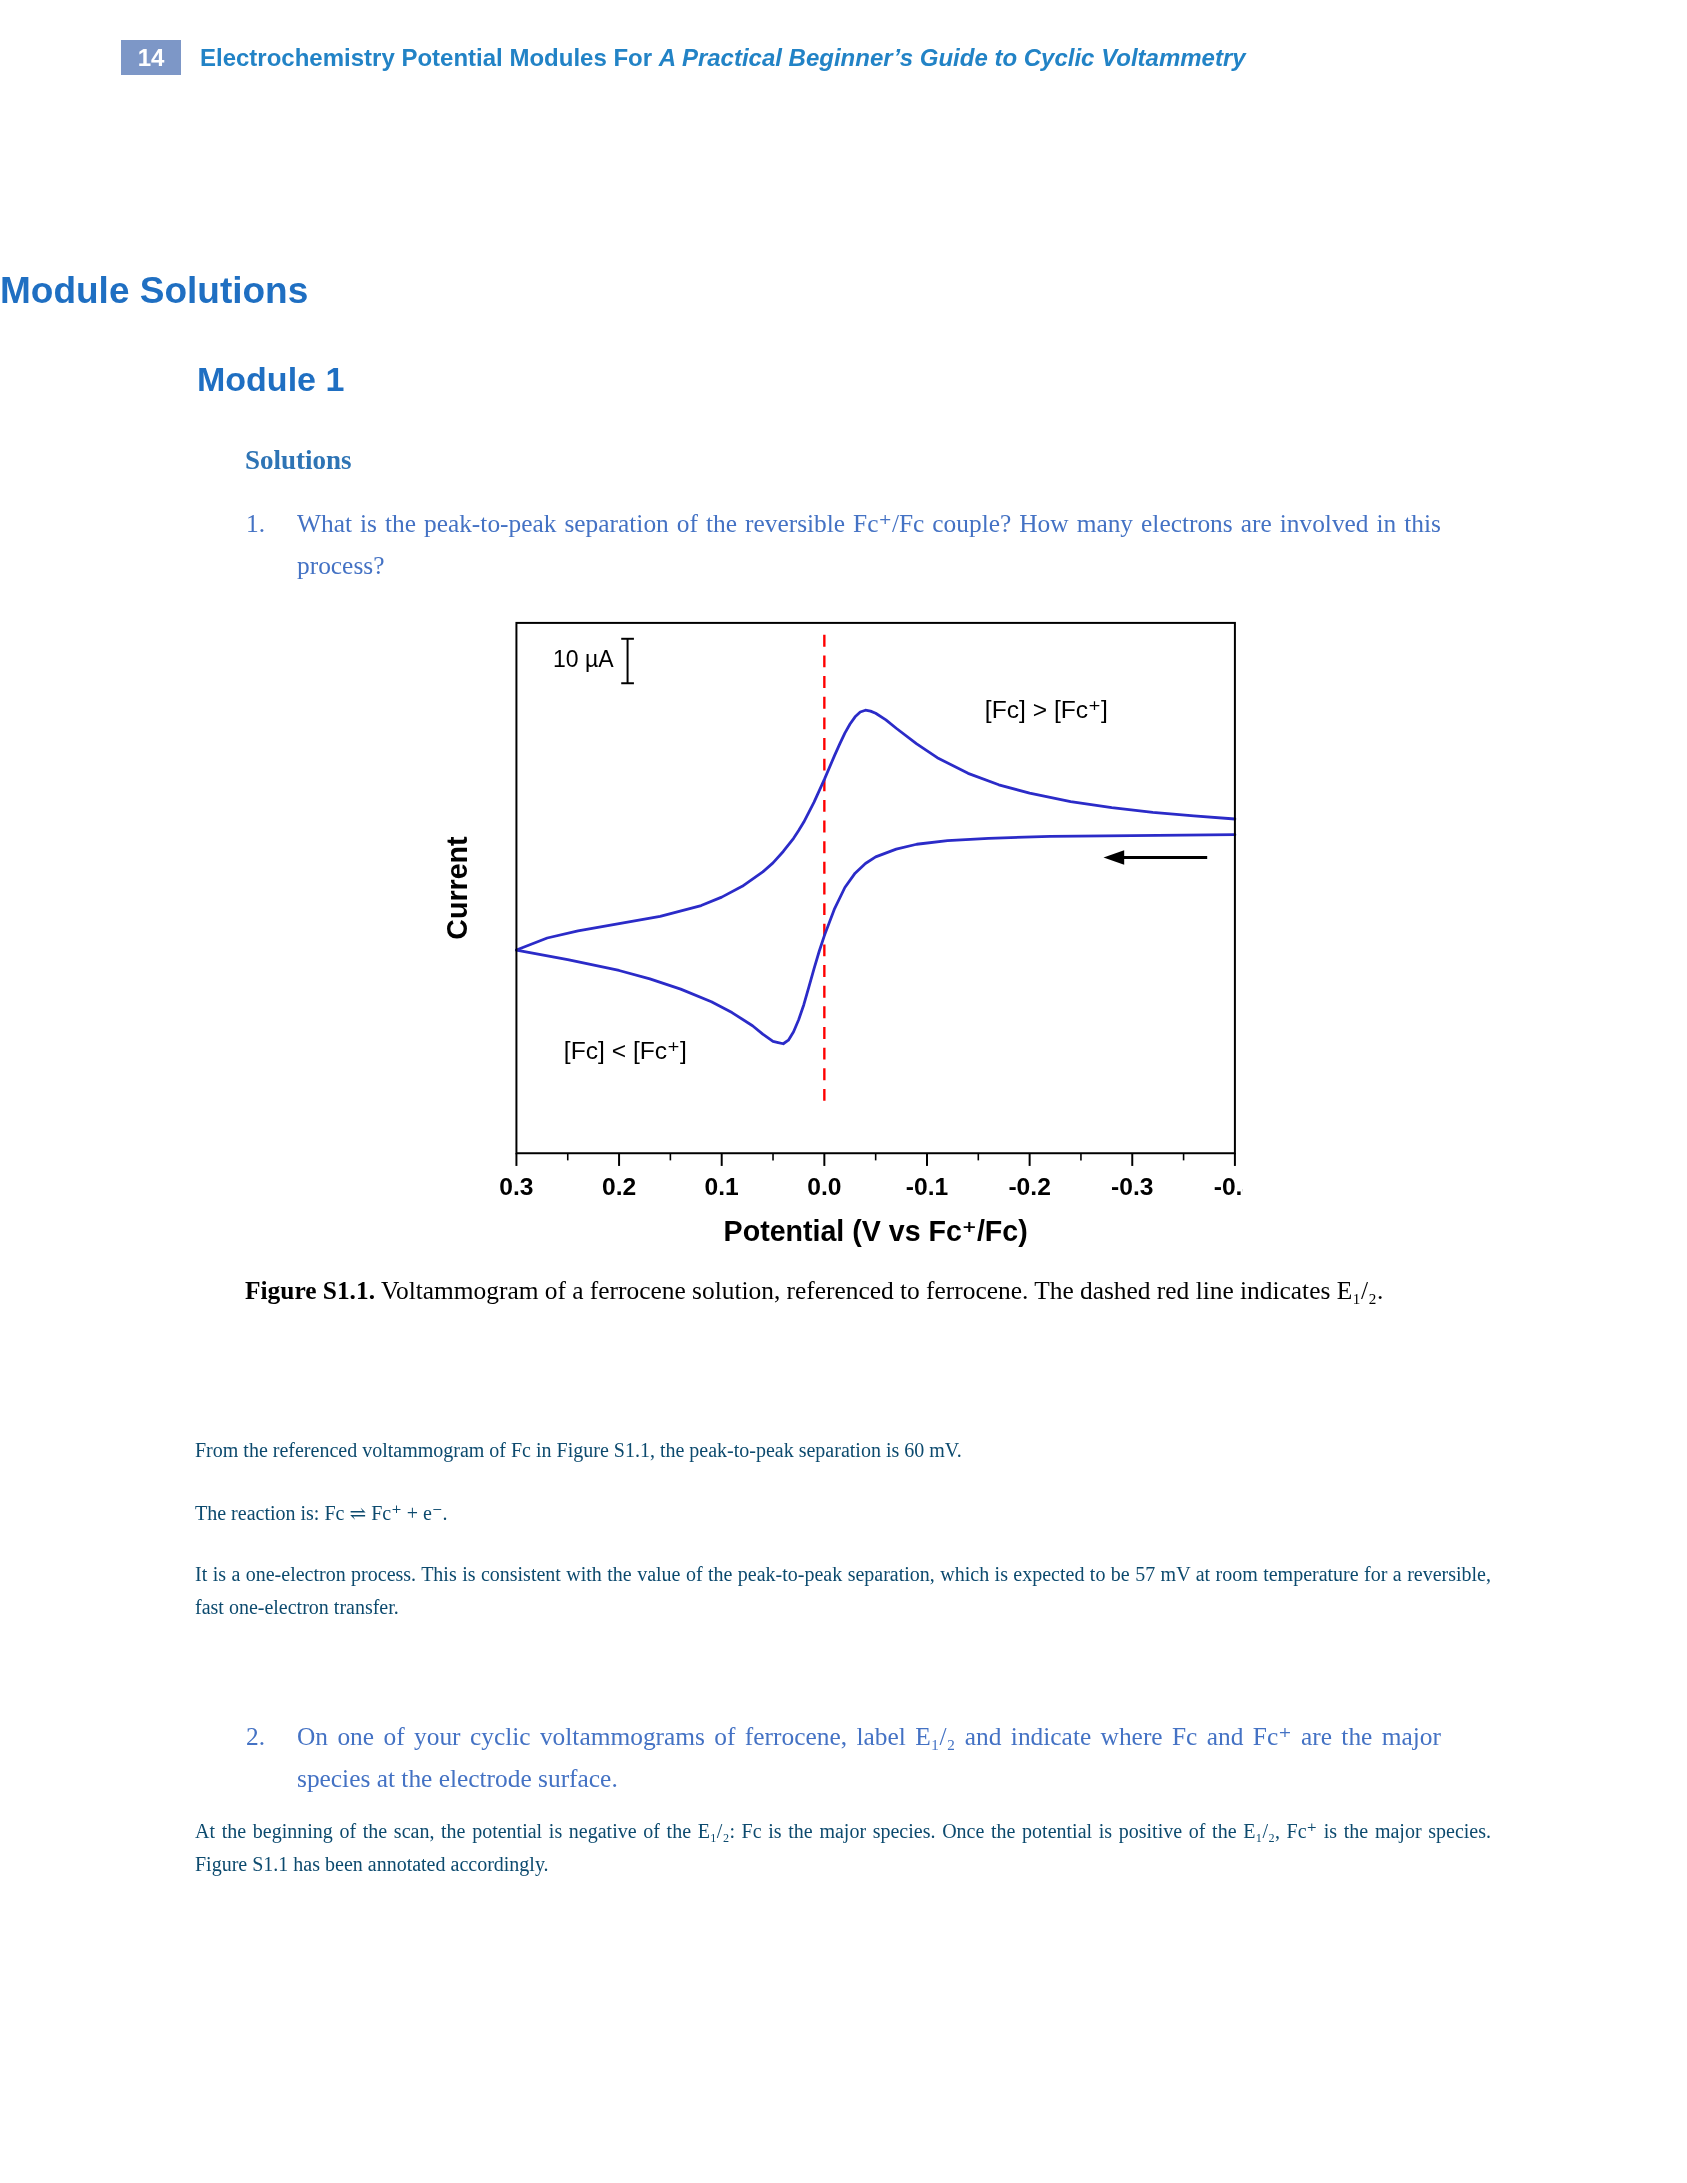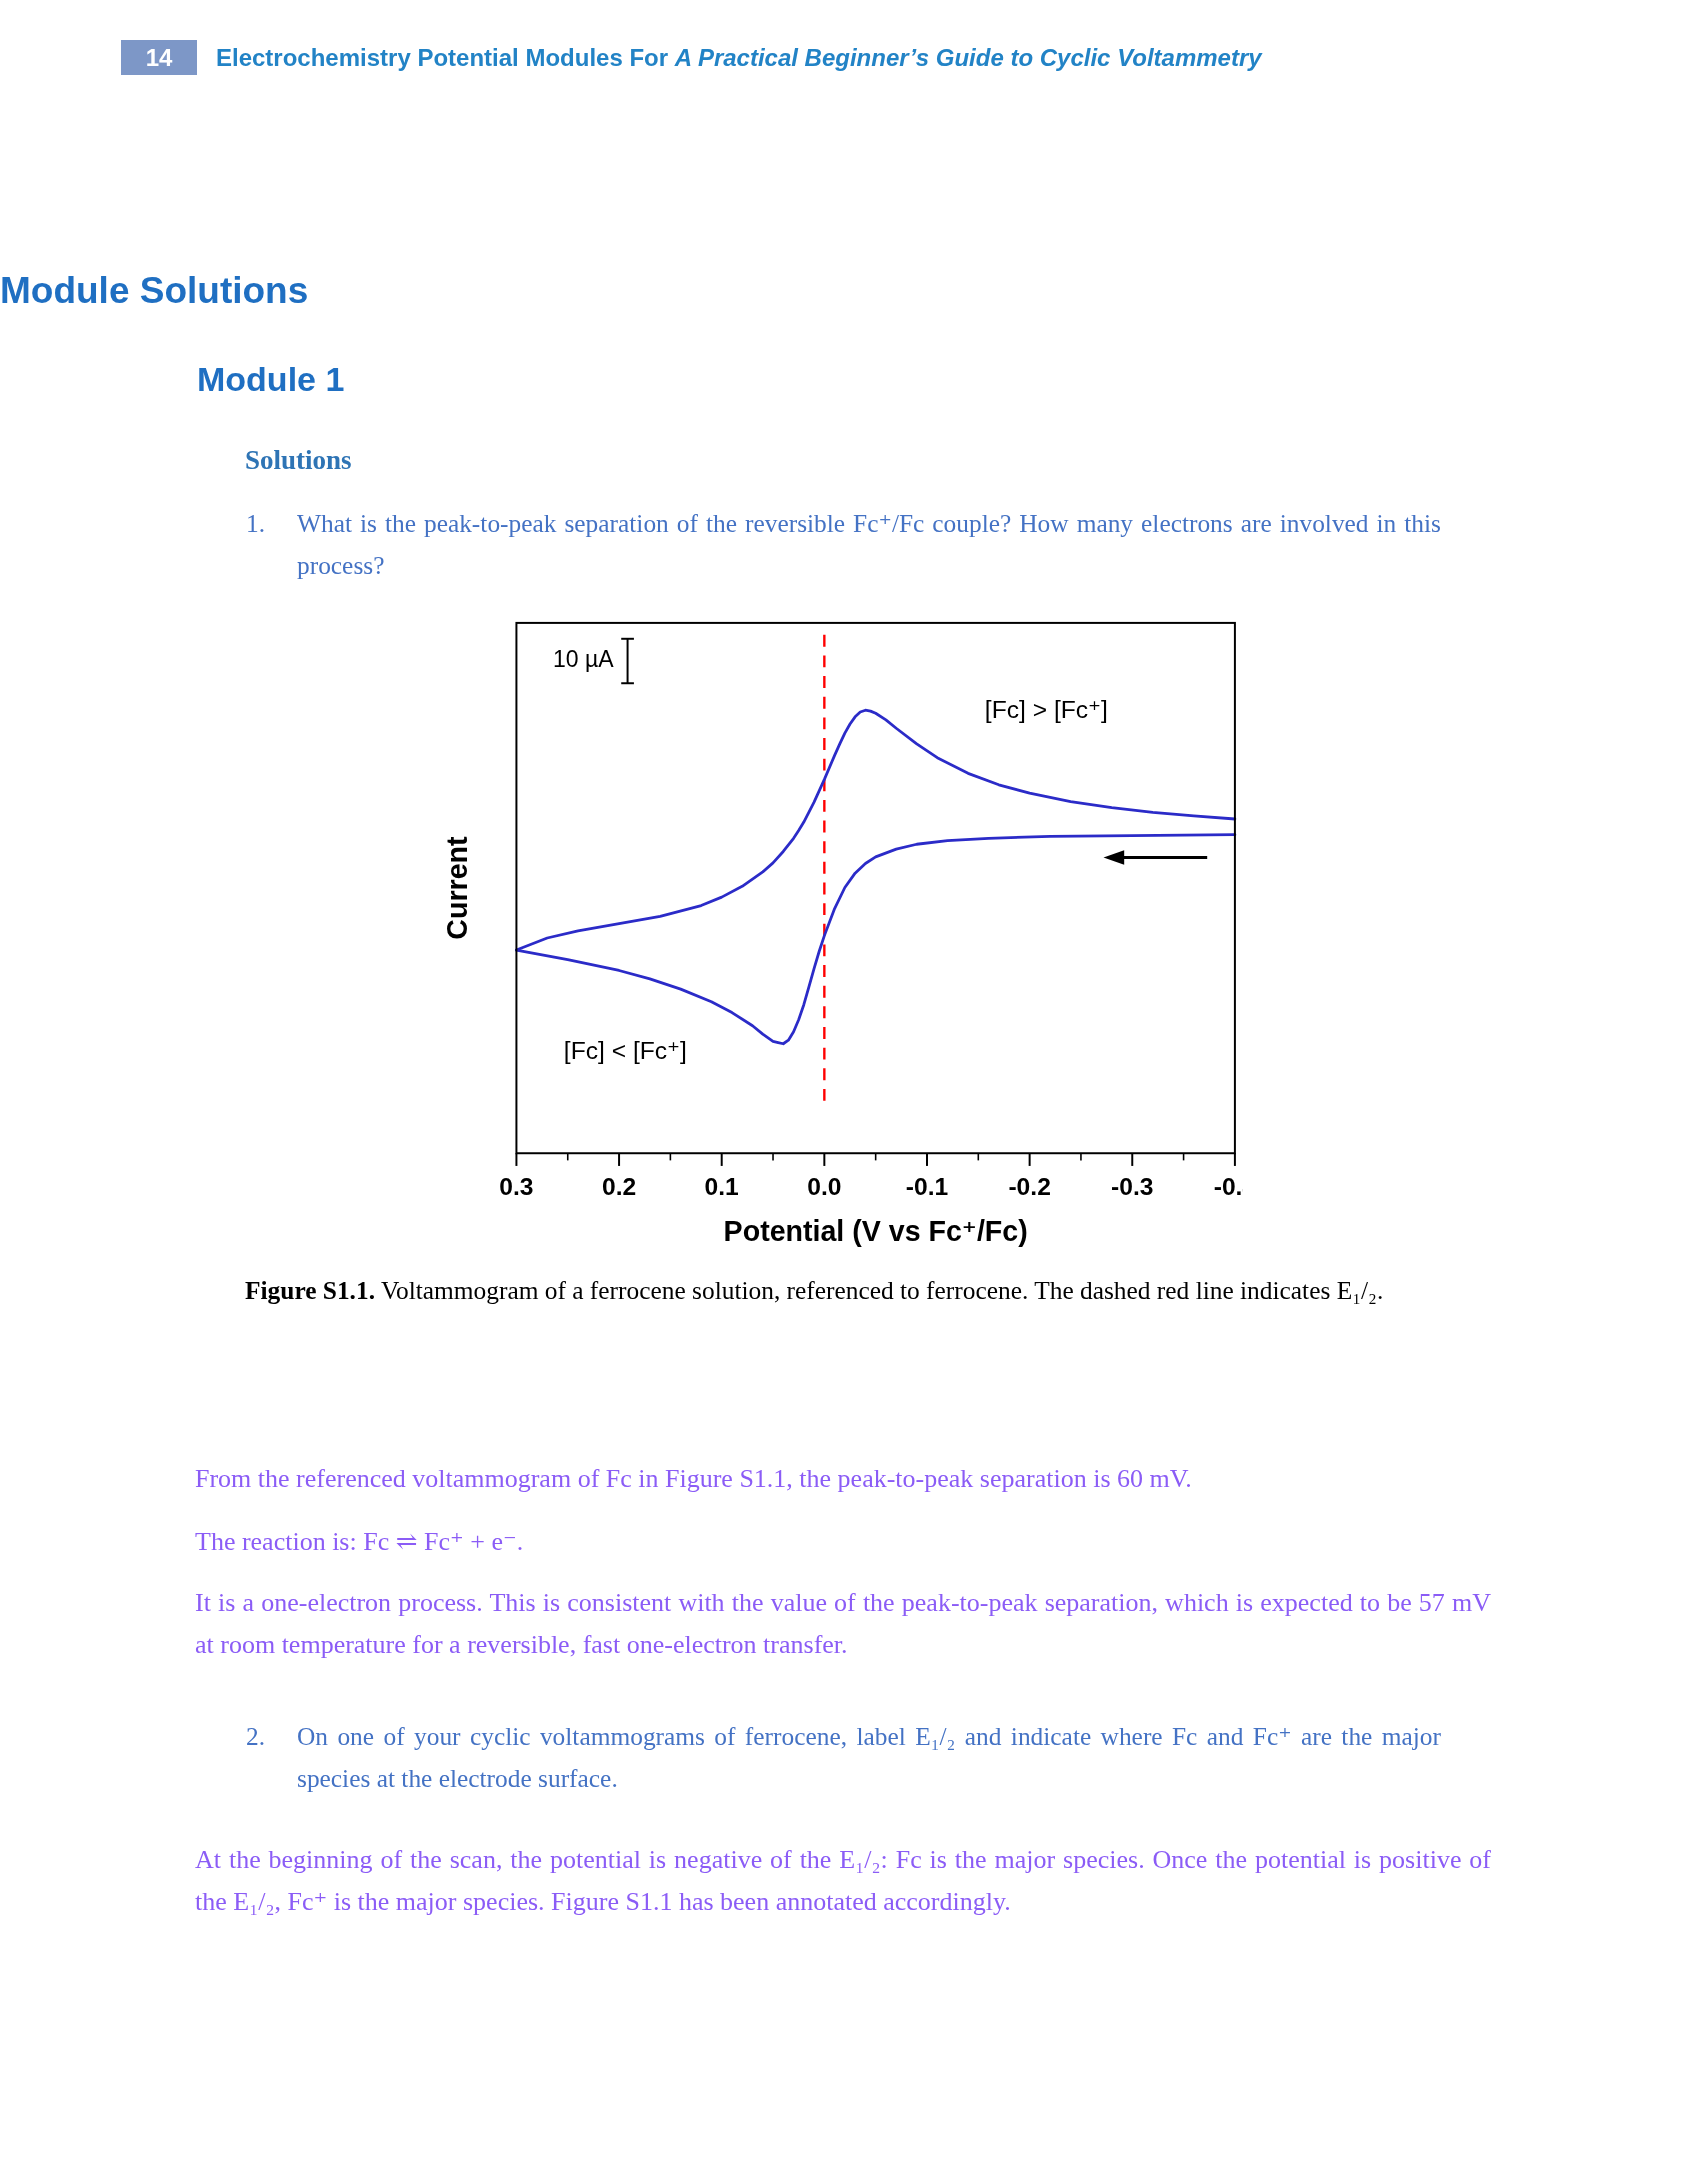--- a/index.html
+++ b/index.html
@@ -6,21 +6,21 @@
   html,body { background:#ffffff; }
   body {
     width:1687px; height:2183px; position:relative; overflow:hidden;
     font-family:"Liberation Serif","DejaVu Serif",serif;
     color:var(--body_text,#000);
   }
 
   
   .header { position:absolute; top:40px; left:121px; display:flex; align-items:center; }
   .pagenum-box {
-    width:76px; height:35px; background:var(--header_box,#7D97C7);
+    width:60px; height:35px; background:var(--header_box,#7D97C7);
     color:#ffffff; display:flex; align-items:center; justify-content:center;
     font-family:"Liberation Sans","DejaVu Sans",sans-serif; font-size:24px; font-weight:600;
   }
   .header-title {
     margin-left:19px; white-space:nowrap;
     font-family:"Liberation Sans","DejaVu Sans",sans-serif;
     font-size:24px; font-weight:600; color:var(--header_text,#2283C6);
   }
   .header-title em { font-style:italic; }
 
@@ -56,21 +56,21 @@
 
   .caption {
     position:absolute; top:1270px; left:245px; width:1195px;
     font-size:25.4px; line-height:1.6; color:#000;
   }
   .caption strong { font-weight:700; }
 
   
   .body-p {
     position:absolute; left:195px; width:1296px;
-    font-size:26px; line-height:1.63; color:#8b5cf6; text-align:justify;margin-top:24px;
+    font-size:20px; line-height:1.63; color:#0c4a6e; text-align:justify;
   }
   .p1 { top:1434px; }
   .p2 { top:1497px; }
   .p3 { top:1558px; }
   .p4 { top:1815px; }
   .eq { }
 </style>
 </head>
 <body>
 

